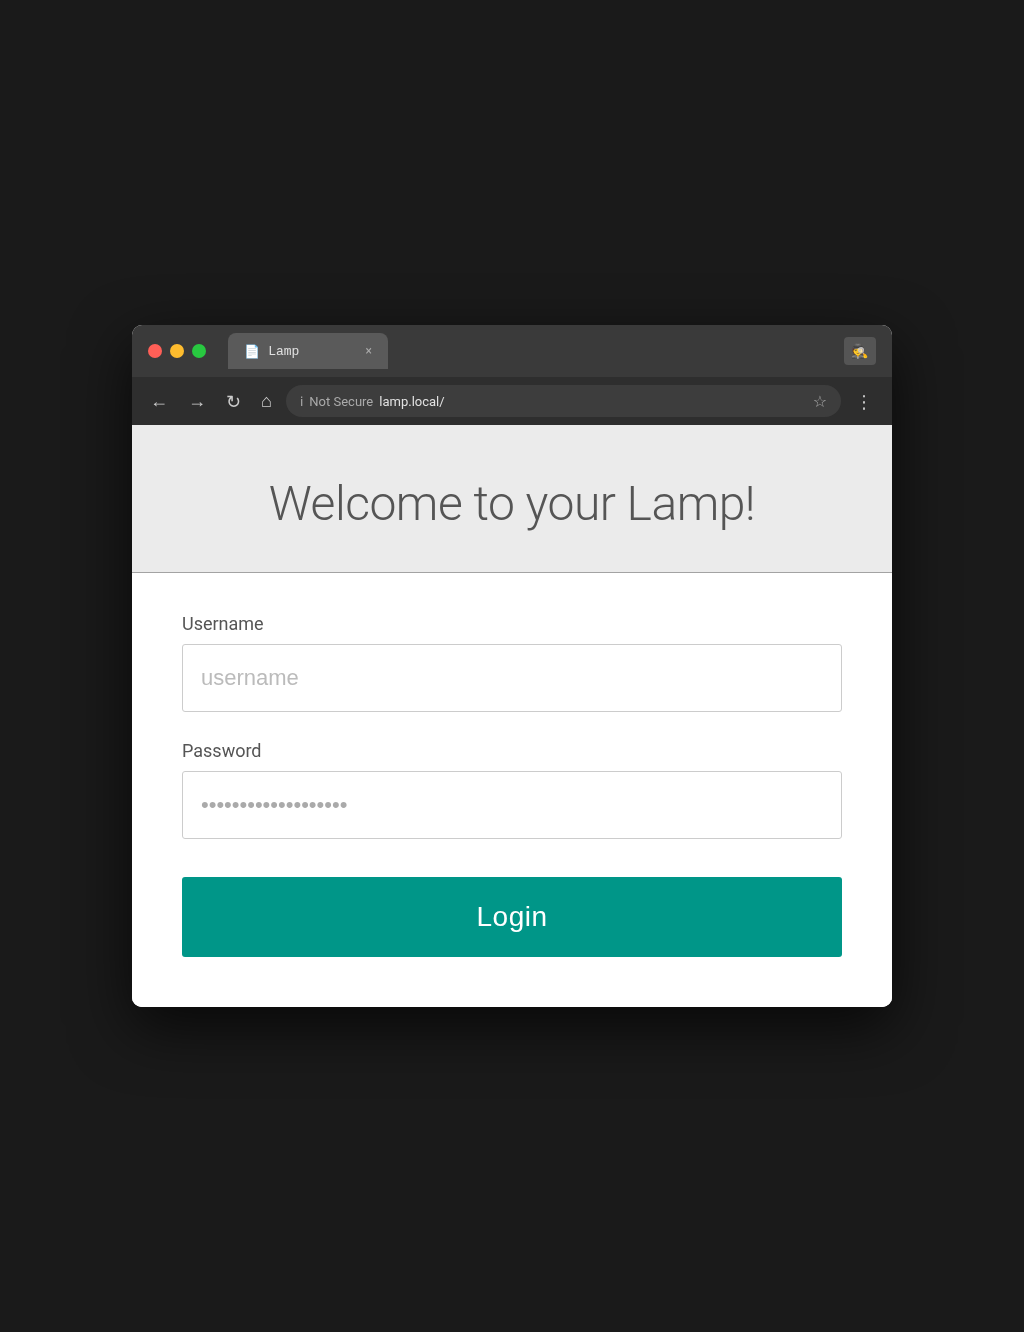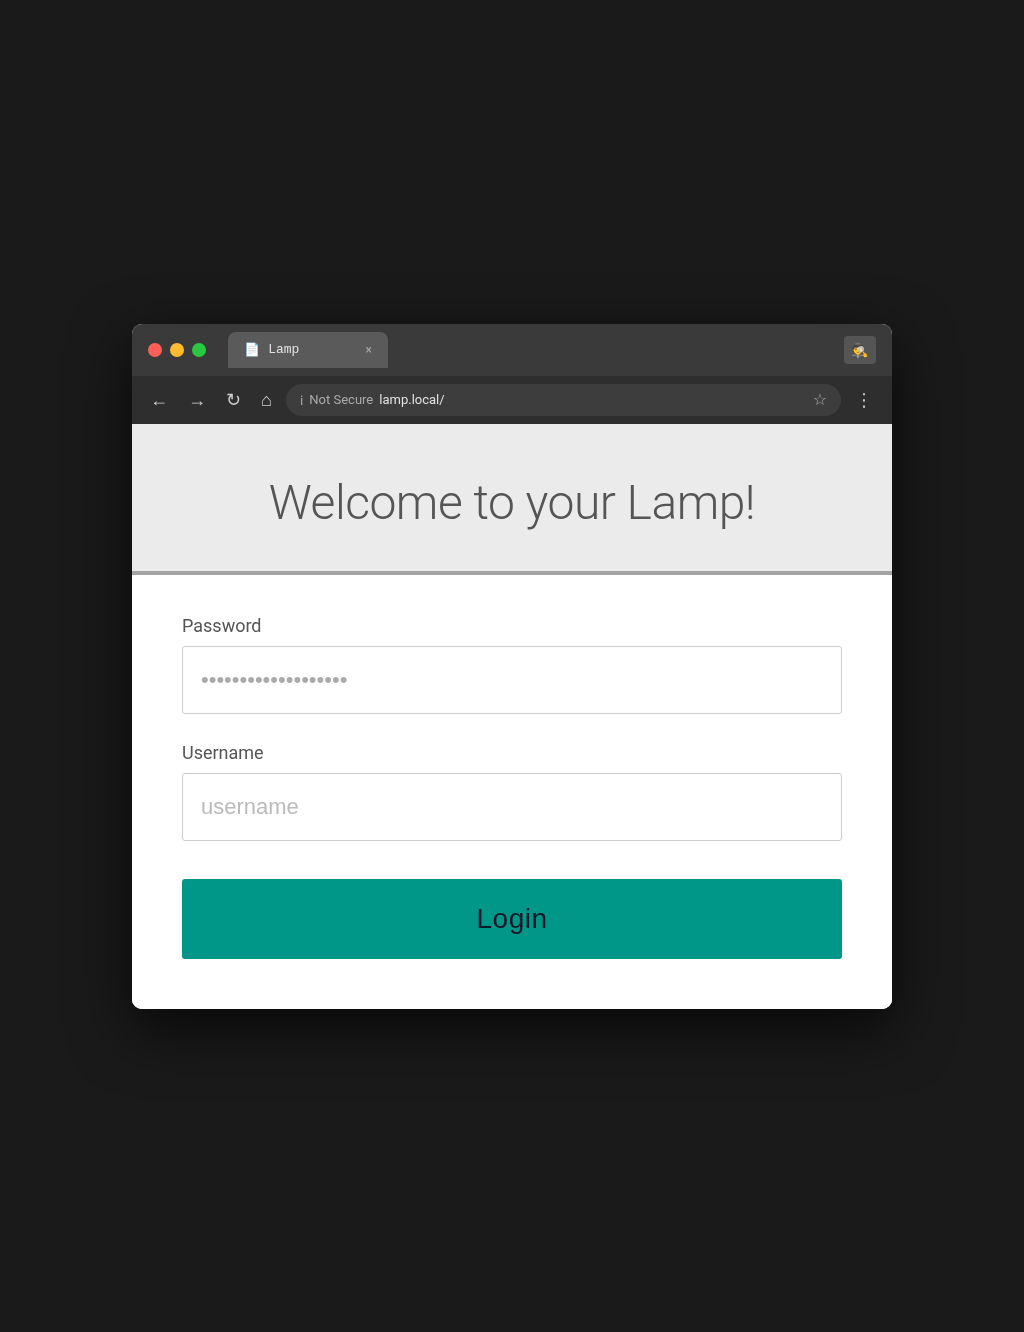--- a/index.html
+++ b/index.html
@@ -164,21 +164,21 @@
 
     
     .page-content {
       background: #f0f0f0;
     }
 
     .page-header {
       background: #ebebeb;
       padding: 50px 40px 40px;
       text-align: center;
-      border-bottom: 4px solid #a3a3a3;
+      border-bottom: 1px solid #a3a3a3;
     }
 
     .page-title {
       font-size: 48px;
       font-weight: 300;
       color: #555;
       letter-spacing: -0.5px;
     }
 
     .login-card {
@@ -214,21 +214,21 @@
       color: #bbb;
       font-weight: 300;
     }
 
     .login-button {
       width: 100%;
       height: 80px;
       background: #009688;
       border: none;
       border-radius: 3px;
-      color: #0f172a;
+      color: #ffffff;
       font-size: 28px;
       font-weight: 400;
       cursor: pointer;
       margin-top: 10px;
       letter-spacing: 0.5px;
     }
   </style>
 </head>
 <body>
 
@@ -270,27 +270,27 @@
 
   <div class="page-content">
 
     <div class="page-header">
       <h1 class="page-title">Welcome to your Lamp!</h1>
     </div>
 
     <div class="login-card">
 
       <div class="form-group">
+        <label class="form-label">Username</label>
+        <input class="form-input" type="text" placeholder="username" style="">
+      </div>
+
+      <div class="form-group">
         <label class="form-label">Password</label>
         <input class="form-input" type="password" value="password12345678901" style="">
       </div>
 
-      <div class="form-group">
-        <label class="form-label">Username</label>
-        <input class="form-input" type="text" placeholder="username" style="">
-      </div>
-
       <button class="login-button">Login</button>
 
     </div>
   </div>
 
 </div>
 
 </body></html>

